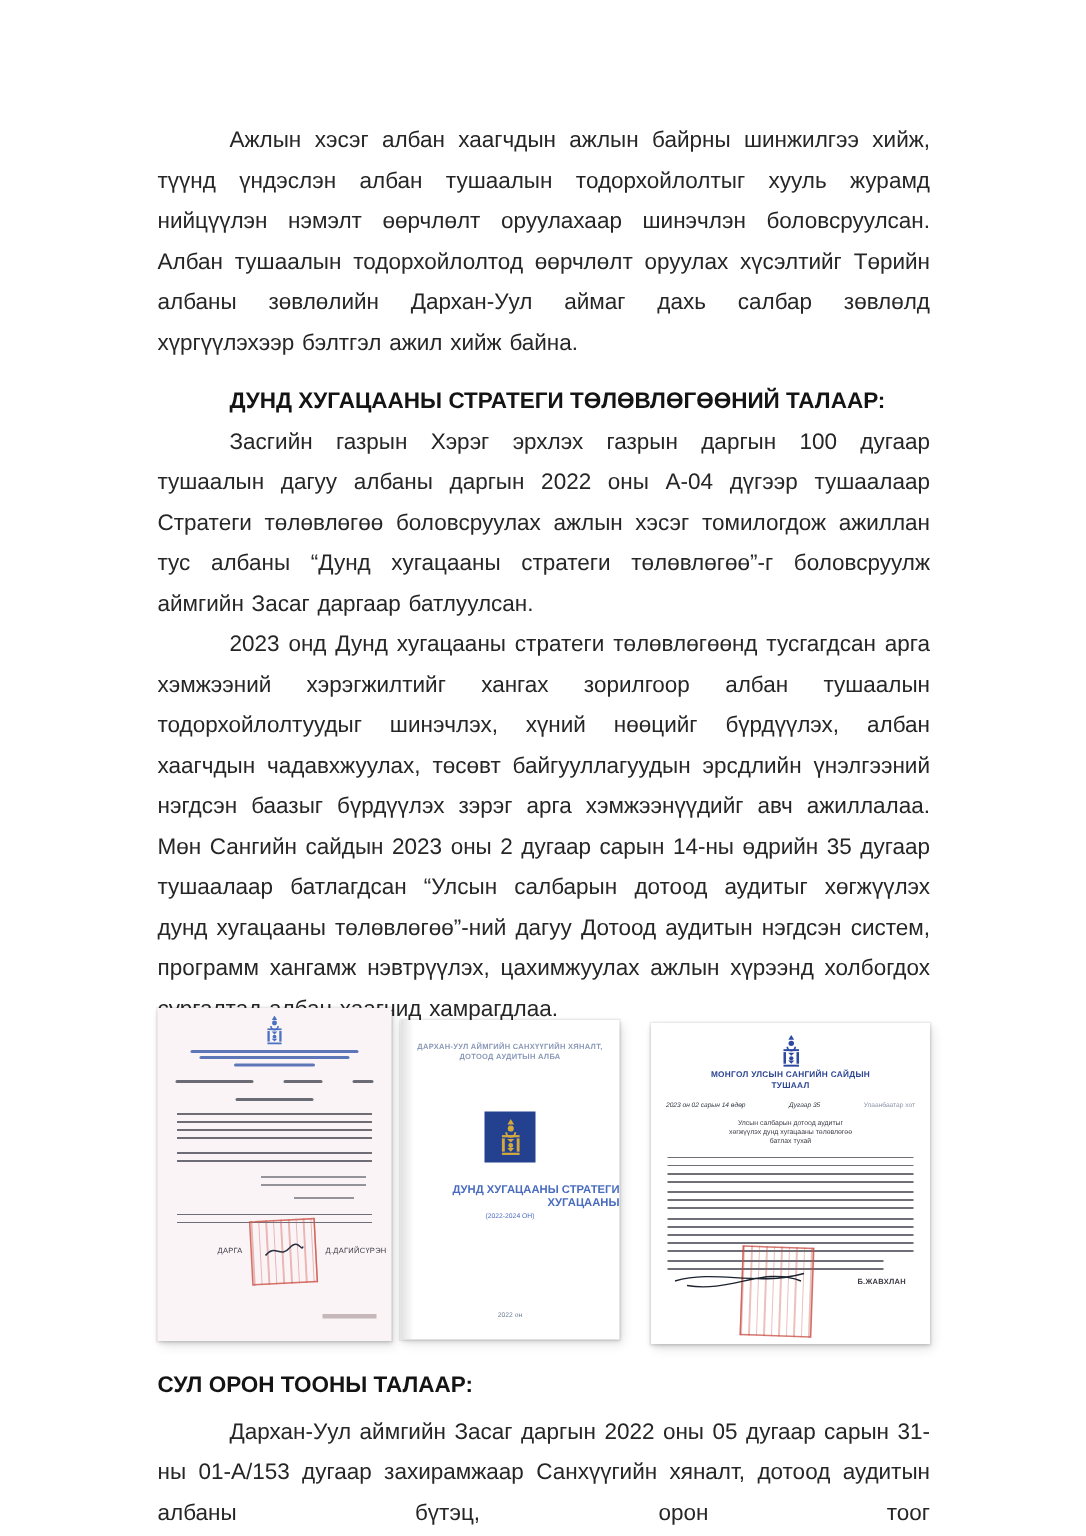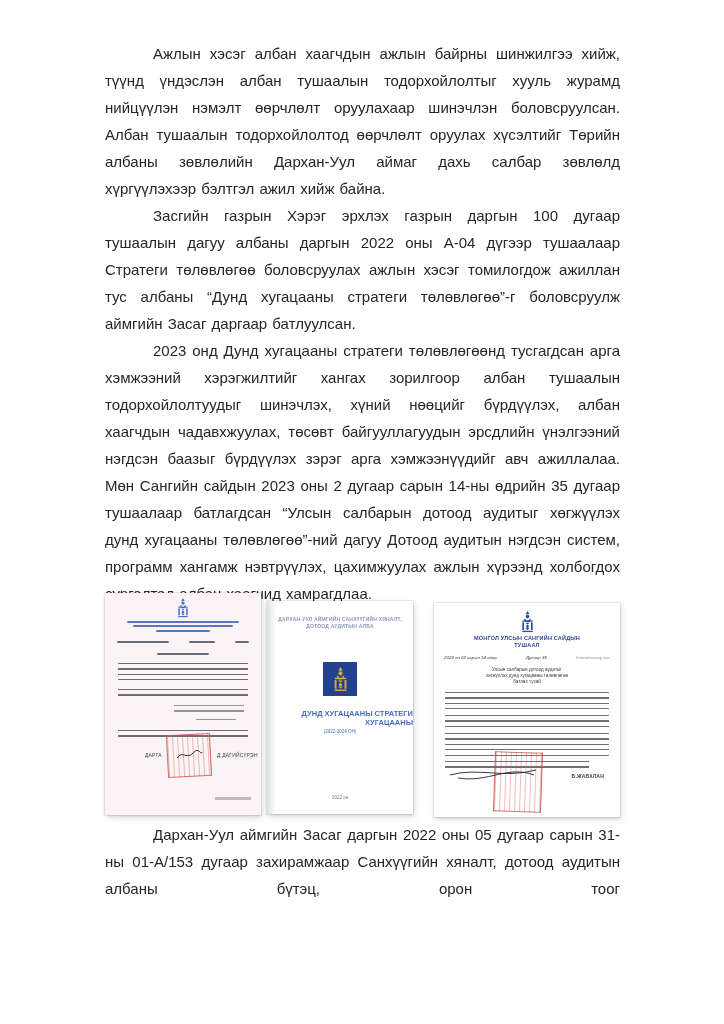--- a/index.html
+++ b/index.html
@@ -5,21 +5,21 @@
   html, body { margin: 0; padding: 0; }
   body {
     width: 724px; height: 1024px;
     background: #ffffff;
     font-family: "Liberation Sans", "DejaVu Sans", sans-serif;
     overflow: hidden;
   }
   .page {
     box-sizing: border-box;
     width: 724px; height: 1024px;
-    padding: 40px 104px 0 105px;
+    padding: 80px 104px 0 105px;
     position: relative;
   }
   p.par {
     margin: 0;
     font-size: 15px;
     line-height: 27px;
     text-align: justify;
     text-indent: 48px;
     color: #262626;
     word-spacing: 1px;
@@ -145,20 +145,21 @@
       <path d="M6.8 26.4 L13.2 26.4 L10 29.6 Z"></path>
       <rect x="2" y="30.6" width="16" height="2"></rect>
     </g>
   </defs>
 </svg>
 
 <div class="page">
 
   <p class="par">Ажлын хэсэг албан хаагчдын ажлын байрны шинжилгээ хийж, түүнд үндэслэн албан тушаалын тодорхойлолтыг хууль журамд нийцүүлэн нэмэлт өөрчлөлт оруулахаар шинэчлэн боловсруулсан. Албан тушаалын тодорхойлолтод өөрчлөлт оруулах хүсэлтийг Төрийн албаны зөвлөлийн Дархан-Уул аймаг дахь салбар зөвлөлд хүргүүлэхээр бэлтгэл ажил хийж байна.</p>
 
+  <h2 class="sec indent">ДУНД ХУГАЦААНЫ СТРАТЕГИ ТӨЛӨВЛӨГӨӨНИЙ ТАЛААР:</h2>
 
   <p class="par">Засгийн газрын Хэрэг эрхлэх газрын даргын 100 дугаар тушаалын дагуу албаны даргын 2022 оны А-04 дүгээр тушаалаар Стратеги төлөвлөгөө боловсруулах ажлын хэсэг томилогдож ажиллан тус албаны “Дунд хугацааны стратеги төлөвлөгөө”-г боловсруулж аймгийн Засаг даргаар батлуулсан.</p>
 
   <p class="par">2023 онд Дунд хугацааны стратеги төлөвлөгөөнд тусгагдсан арга хэмжээний хэрэгжилтийг хангах зорилгоор албан тушаалын тодорхойлолтуудыг шинэчлэх, хүний нөөцийг бүрдүүлэх, албан хаагчдын чадавхжуулах, төсөвт байгууллагуудын эрсдлийн үнэлгээний нэгдсэн баазыг бүрдүүлэх зэрэг арга хэмжээнүүдийг авч ажиллалаа.  Мөн Сангийн сайдын 2023 оны 2 дугаар сарын 14-ны өдрийн 35 дугаар тушаалаар батлагдсан “Улсын салбарын дотоод аудитыг хөгжүүлэх дунд хугацааны төлөвлөгөө”-ний дагуу Дотоод аудитын нэгдсэн систем, программ хангамж нэвтрүүлэх, цахимжуулах ажлын хүрээнд холбогдох сургалтад албан хаагчид хамрагдлаа.</p>
 
   <div class="attachments">
 
     <div class="doc doc1">
       <div class="d1-header">
         <svg class="emb emb-blue" width="12" height="20" viewBox="0 0 20 34">
@@ -235,16 +236,17 @@
       </div>
       <div class="d3-stamp"></div>
       <svg class="d3-sign" width="92" height="22">
         <path d="M2 12 C30 4 55 16 88 7 M10 15 C40 20 60 2 86 12" stroke="#1c2430" fill="none" stroke-width="0.9"></path>
       </svg>
       <div class="tiny-name d3-signer">Б.ЖАВХЛАН</div>
     </div>
 
   </div>
 
+  <h2 class="sec sec2">СУЛ ОРОН ТООНЫ ТАЛААР:</h2>
 
   <p class="par cut">Дархан-Уул аймгийн Засаг даргын 2022 оны 05 дугаар сарын 31-ны 01-А/153 дугаар захирамжаар Санхүүгийн хяналт, дотоод аудитын албаны бүтэц, орон тоог</p>
 
 </div>
 
 </body></html>

